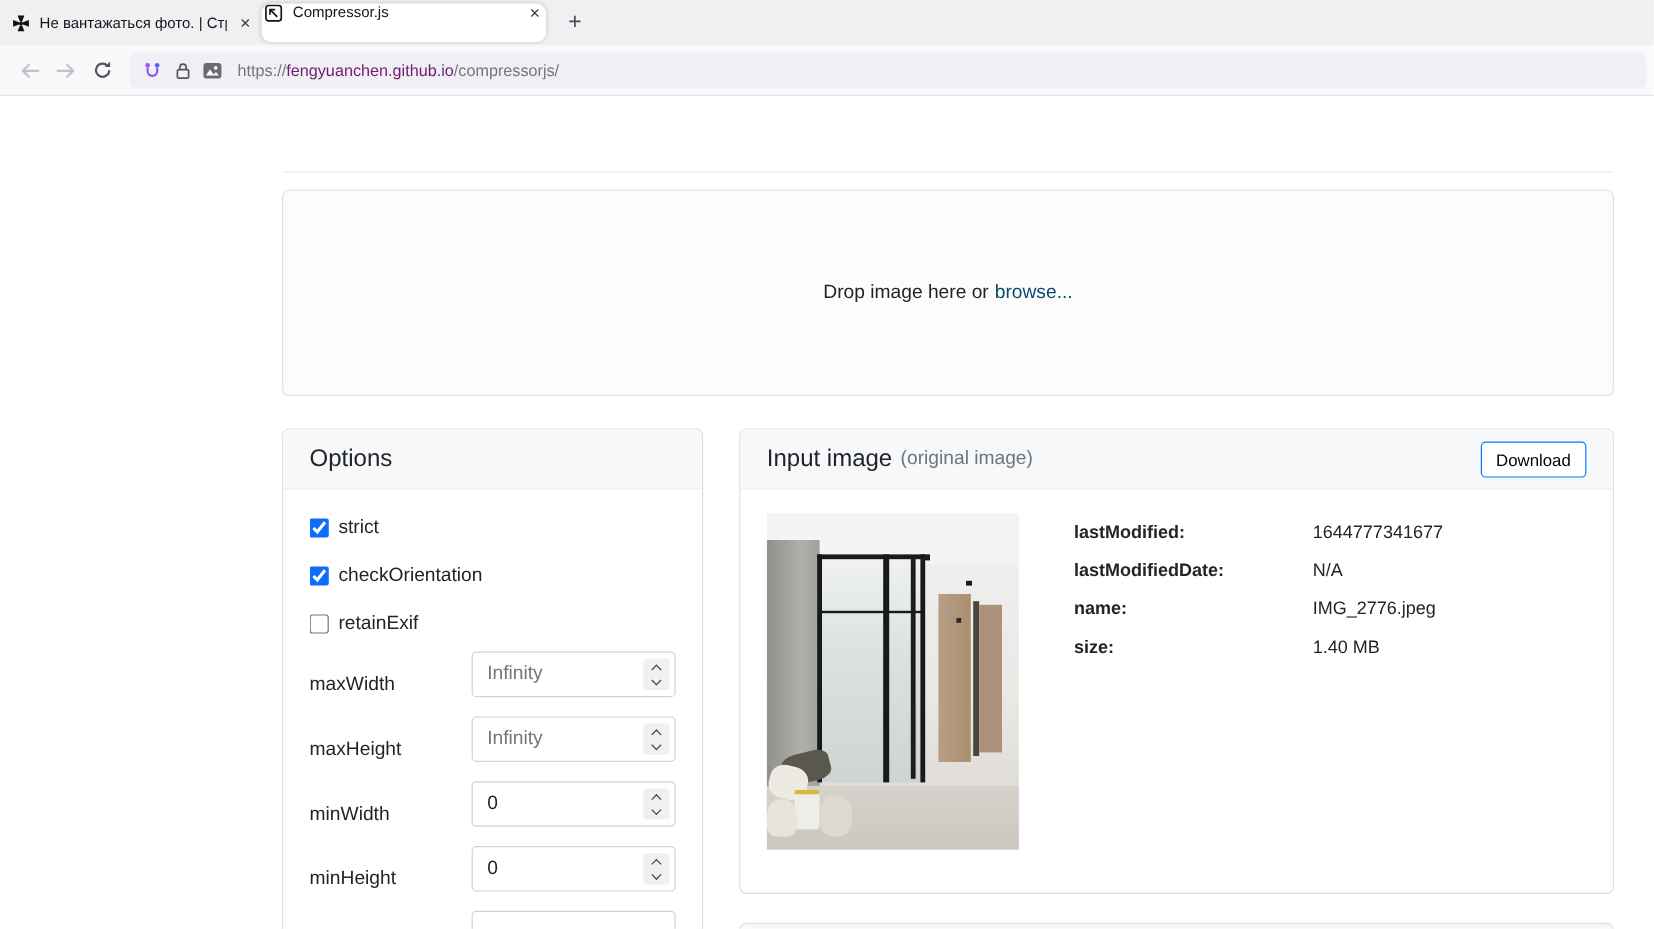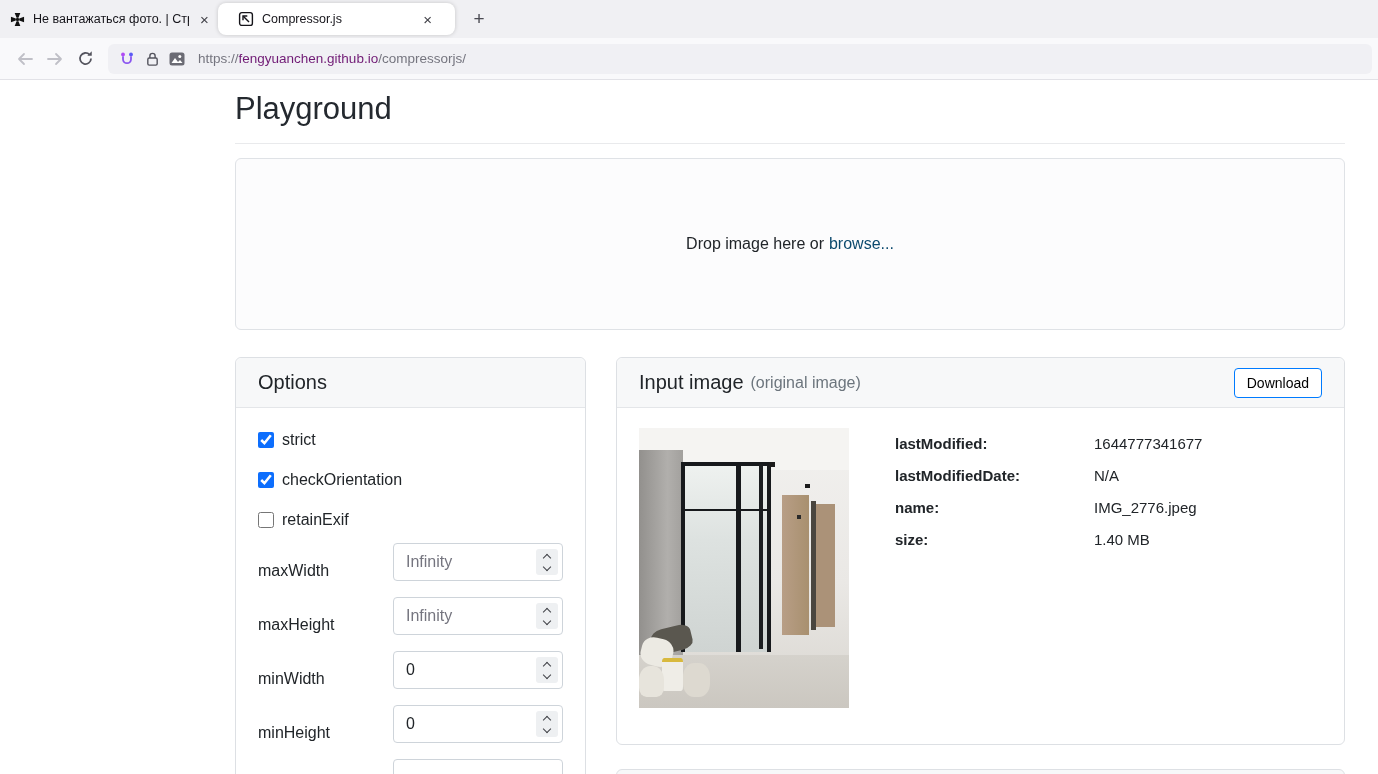--- a/index.html
+++ b/index.html
@@ -8,23 +8,23 @@
 
   
   .tabbar { position:absolute; top:0; left:0; width:1378px; height:38px;
     background:#f0f0f3; display:flex; align-items:center; }
   .tab-inactive { display:flex; align-items:center; gap:8px; margin-left:8px;
     width:206px; height:38px; padding:0 2px; }
   .tab-inactive .tab-title { font-size:12.5px; color:#15141a; width:156px;
     overflow:hidden; white-space:nowrap; }
   .tab-close { font-size:15px; color:#3f3f46; cursor:default; line-height:1;
     padding:1px 3px; border-radius:3px; }
-  .tab-active { display:flex; align-items:center; gap:8px; margin-left:4px;
+  .tab-active { display:flex; gap:8px; margin-left:4px;
     width:237px; height:32px; background:#fff; border-radius:8px;
-    box-shadow:0 0 4px rgba(0,0,0,.18); padding:0 20px; }
+    box-shadow:0 0 4px rgba(0,0,0,.18); padding:0 2px; }
   .tab-active .tab-title { font-size:12.5px; color:#15141a; flex:1;
     overflow:hidden; white-space:nowrap; }
   .newtab { margin-left:10px; font-size:19px; color:#4a4a52; width:28px; height:28px;
     display:flex; align-items:center; justify-content:center; border-radius:4px; }
 
   .toolbar { position:absolute; top:38px; left:0; width:1378px; height:42px;
     background:#f9f9fb; border-bottom:1px solid #e2e2e7;
     display:flex; align-items:center; padding:0 6px 0 10px; }
   .navbtn { width:30px; height:30px; display:flex; align-items:center;
     justify-content:center; border-radius:4px; flex:none; }
@@ -191,21 +191,20 @@
       </svg>
     </span>
     <span class="url-text">
       <span class="url-dim">https://</span><span class="url-host">fengyuanchen.github.io</span><span class="url-dim">/compressorjs/</span>
     </span>
   </div>
 </div>
 
 <div class="page">
 
-  <h1 class="page-title">Playground</h1>
   <div class="rule"></div>
 
   <div class="dropzone">
     <span>Drop image here or</span>
     <span class="browse-link">browse...</span>
   </div>
 
   <div class="card options-card">
     <div class="card-header">Options</div>
     <div class="options-body">

